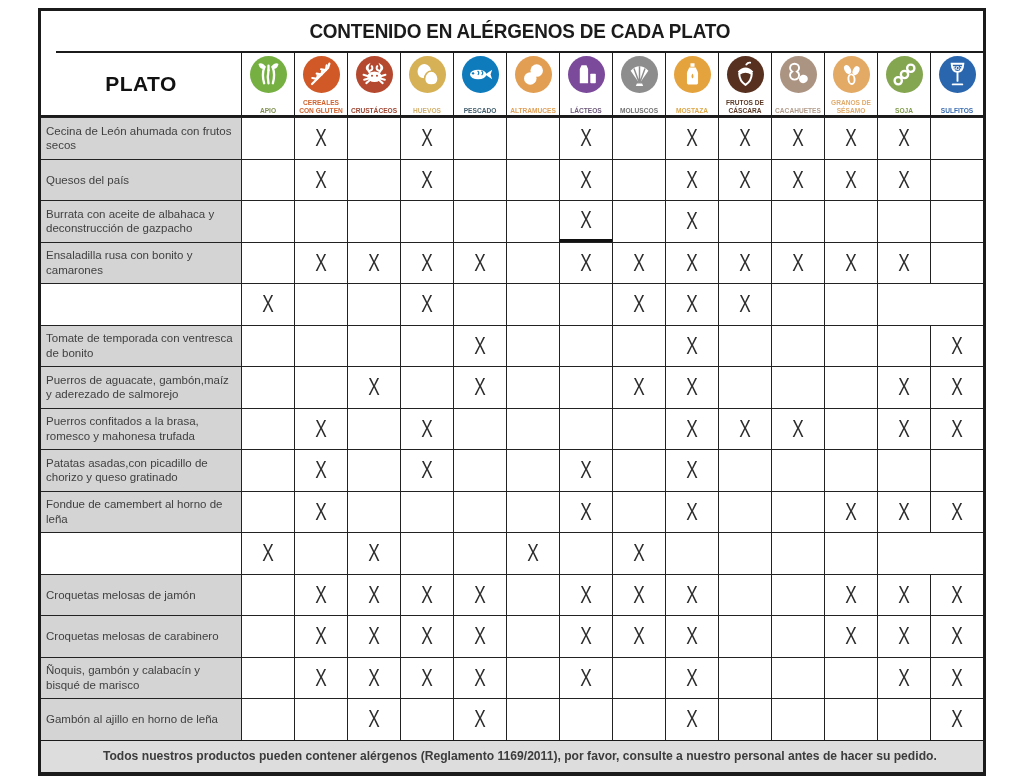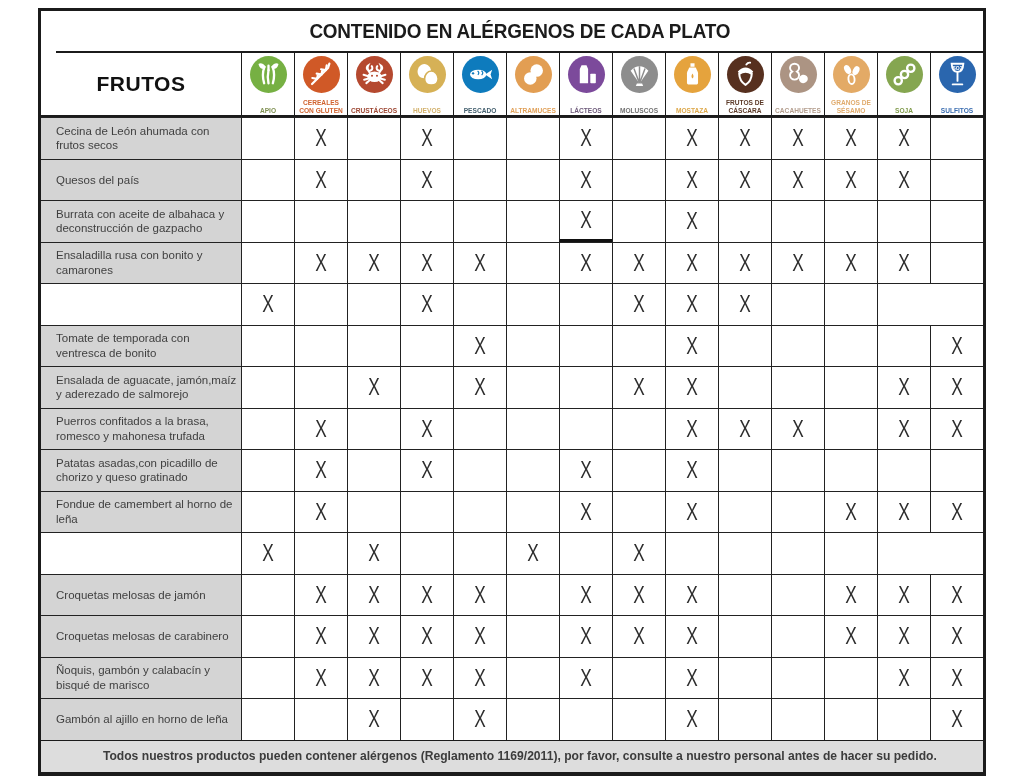--- a/index.html
+++ b/index.html
@@ -38,21 +38,21 @@
   .circ svg{width:35px;height:35px;display:block;}
   .hlabel{
     position:absolute;bottom:1px;left:0;right:0;text-align:center;
     font-size:6.6px;font-weight:bold;line-height:1.12;letter-spacing:0;
   }
   .body-row{height:40.5px;border-top:1.4px solid #222;}
   .body-row > *{border-left:1.4px solid #222;box-sizing:border-box;min-width:0;}
   .body-row > :first-child{border-left:1.4px solid #222;border-left:none;}
   .dish{
     background:#d4d4d4;color:#3f3f3f;font-size:11.5px;line-height:1.25;
-    display:flex;align-items:center;padding:1px 4px 1px 15px;
+    display:flex;align-items:center;padding:1px 4px 1px 5px;
   }
   .cell{display:flex;align-items:center;justify-content:center;background:#fff;}
   .cell.thick-bottom{border-bottom:3.5px solid #111;}
   .xmark{
     display:inline-block;font-size:24px;color:#2d2d2d;font-weight:400;
     transform:scaleX(.72);line-height:1;
   }
   .footer-row{
     height:31px;background:#dddddd;border-top:1.5px solid #1b1b1b;
     display:flex;align-items:center;justify-content:center;padding-left:16px;
@@ -64,21 +64,21 @@
 </style>
 </head>
 <body>
 
 <div class="sheet">
   <div class="title-row">
     <span class="title">CONTENIDO EN ALÉRGENOS DE CADA PLATO</span>
   </div>
   <div class="grid-row header-row">
     <div class="platos-cell">
-      <span>FRUTOS</span>
+      <span>PLATO</span>
     </div>
 
   <div class="hcell">
         <span class="circ" style="background: rgb(118, 176, 67);">
           <svg viewBox="0 0 24 24">
             <g fill="none" stroke="#fff" stroke-width="1.6" stroke-linecap="round">
     <path d="M9.2 6.8 C8 10 8 14.5 9 18"></path>
               <path d="M14.8 6.8 C16 10 16 14.5 15 18"></path>
     <path d="M12 9 C11.4 11.8 11.4 15.2 12 18"></path>
     <path d="M9.2 6.8 q-1.6 -2.2 -3.1 -1.6 q.6 2.1 2.7 2.3"></path>
@@ -414,21 +414,21 @@
         <div class="cell"></div>
         <div class="cell"></div>
         <div class="cell"></div>
         <div class="cell"></div>
         <div class="cell">
           <span class="xmark">X</span>
         </div>
       </div>
       <div class="grid-row body-row">
         <div class="dish">
-          <span>Ensalada de aguacate, jamón,maíz y aderezado de salmorejo</span>
+          <span>Puerros de aguacate, gambón,maíz y aderezado de salmorejo</span>
         </div>
         <div class="cell"></div>
         <div class="cell"></div>
         <div class="cell">
           <span class="xmark">X</span>
         </div>
         <div class="cell"></div>
         <div class="cell">
           <span class="xmark">X</span>
         </div>

